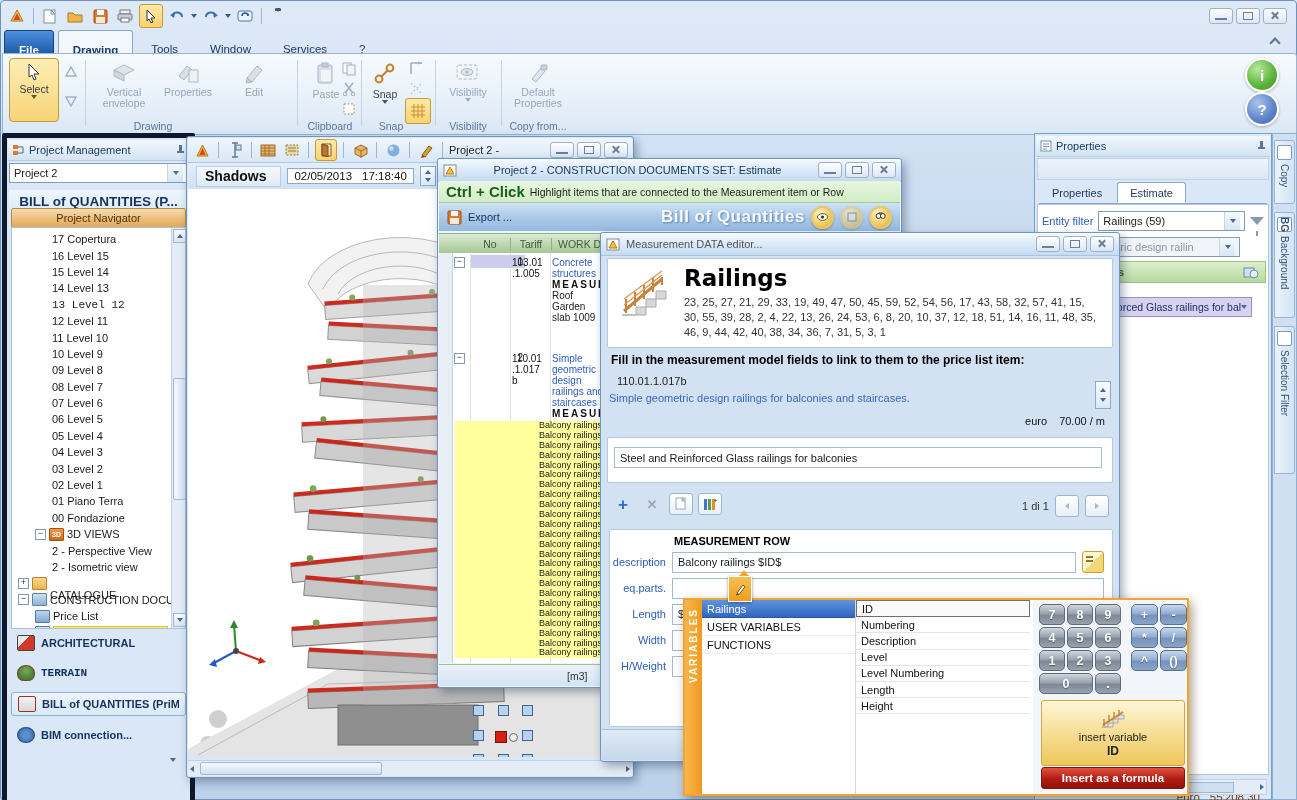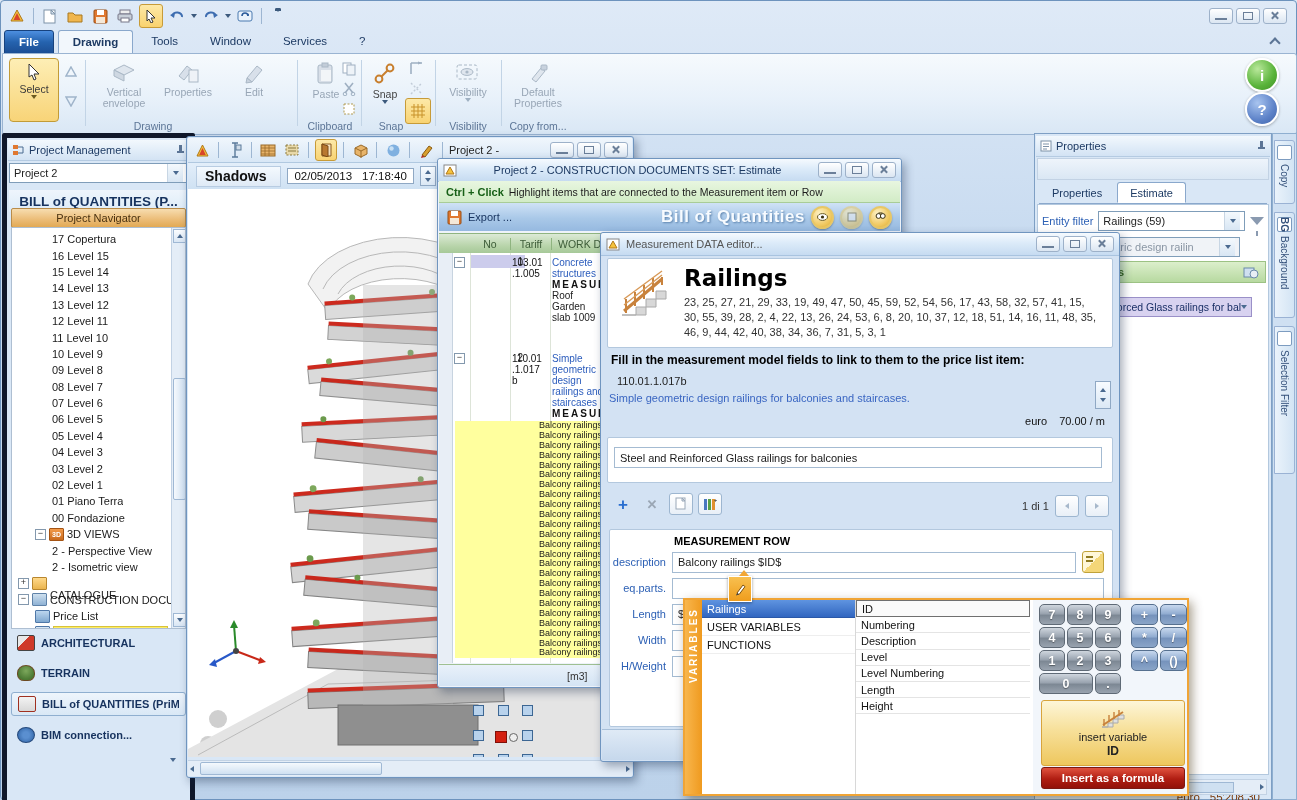--- a/index.html
+++ b/index.html
@@ -29,21 +29,21 @@
   .g-close::before,.g-close::after{content:"";position:absolute;left:10px;top:2px;width:2px;height:9px;background:#6b7f99}
   .g-close::before{transform:rotate(45deg)} .g-close::after{transform:rotate(-45deg)}
 
   
   .qat{position:absolute;left:6px;top:4px;height:24px;display:flex;align-items:center;gap:3px}
   .qbtn{width:22px;height:22px;border-radius:3px;display:flex;align-items:center;justify-content:center}
   .qbtn.hl{background:linear-gradient(#fde9a8,#f9d26e);border:1px solid #c79b38}
   .qsep{width:1px;height:16px;background:#9db6d2;margin:0 2px}
   .caret{width:0;height:0;border-left:3px solid transparent;border-right:3px solid transparent;border-top:4px solid #3c5a7d}
   .menubar{position:absolute;left:0;top:30px;width:100%;height:24px}
-  .mtab{position:relative;float:left;height:22px;padding:0 14px;margin-left:4px;
+  .mtab{position:relative;float:left;height:22px;padding:8px 14px;margin-left:4px;
     display:flex;align-items:center;font-size:11.5px;color:#1d3a63;border-radius:3px 3px 0 0;cursor:default}
   .mtab.accent{background:linear-gradient(180deg,#4d8fe0,#2563af 50%,#1c4e93);color:#fff;font-weight:bold;border:1px solid #17427e}
   .mtab.active{background:#f2f7fc;border:1px solid #8aa8cc;border-bottom:1px solid #f2f7fc;font-weight:bold}
   .ribbon{position:absolute;left:2px;top:53px;width:1293px;height:80px;
     background:linear-gradient(180deg,#f6fafd 0%,#e8f1fa 55%,#d9e7f5 100%);
     border:1px solid #9ab4d2;border-radius:0 3px 3px 3px}
   .rgrid{position:relative;width:100%;height:100%}
   .bigbtn{position:absolute;top:4px;width:48px;height:58px;border-radius:4px;display:flex;flex-direction:column;align-items:center;justify-content:flex-start;padding-top:4px;color:#5a6b80}
   .bigbtn .lbl{font-size:10.5px;text-align:center;line-height:11px;margin-top:3px}
   .bigbtn.sel{background:linear-gradient(#fdeeb5,#f8d478);border:1px solid #c29b37;color:#3a3a3a}
@@ -104,21 +104,21 @@
   .dtbox{background:#fff;border:1px solid #8fa8c4;padding:1px 6px;font-size:11.5px;color:#111;display:flex;gap:10px}
   .spin{width:14px;height:18px;border:1px solid #8fa8c4;background:linear-gradient(#f7fbff,#dbe8f5);display:flex;flex-direction:column;align-items:center;justify-content:space-evenly}
   .canvas{position:absolute;left:1px;top:52px;right:1px;height:568px;background:#fff;overflow:hidden}
   .hscroll{position:absolute;left:1px;right:1px;bottom:1px;height:15px;background:#e4edf7;border-top:1px solid #c2d2e4;display:flex;align-items:center;justify-content:space-between;padding:0 2px}
   .hthumb{height:11px;width:180px;background:linear-gradient(#f5f9fd,#cfe0f1);border:1px solid #9fb8d4;border-radius:2px;margin-left:6px;margin-right:auto}
   .handle{width:9px;height:9px;background:#b8d2ec;border:1px solid #3c6693}
 
   
   .ewin{left:437px;top:158px;width:463px;height:528px;background:#eef3fa}
   .hintbar{position:absolute;left:1px;right:1px;top:22px;height:21px;background:linear-gradient(#e8f6e0,#d2ecc6);border-bottom:1px solid #a8cc98;display:flex;align-items:center;gap:5px;padding:0 7px;font-size:10.5px;color:#1c1c1c}
-  .hintbar b{color:#176017;font-size:11px}
+  .hintbar b{color:#176017;font-size:15px}
   .ebar{position:absolute;left:1px;right:1px;top:44px;height:28px;background:linear-gradient(#cfe2f6,#a9c8e8 55%,#96b9e0);display:flex;align-items:center;gap:6px;padding:0 8px}
   .ebar .big{margin-left:auto;font-size:17px;font-weight:bold;color:#f7fbff;text-shadow:1px 1px 2px #5d83ad;letter-spacing:.5px}
   .cbtn{width:19px;height:19px;border-radius:50%;border:2px solid #e8c766;background:radial-gradient(circle at 35% 30%,#fdf2c8,#f0c75e 65%,#d8a830);box-shadow:0 1px 2px rgba(0,0,0,.3);display:flex;align-items:center;justify-content:center}
   .ehead{position:absolute;left:1px;right:1px;top:74px;height:20px;background:linear-gradient(#dcead6,#b8d4aa 60%,#a4c796);border-top:1px solid #8fb480;border-bottom:1px solid #86a878;display:flex;align-items:center;font-size:10.5px;color:#3d5c38}
   .ebody{position:absolute;left:1px;right:1px;top:94px;height:410px;background:#fff;overflow:hidden}
   .vline{position:absolute;top:0;bottom:0;width:1px;background:#dde4d8}
   .trf{font-size:10px;line-height:11px;color:#111}
   .wdesc{font-size:10px;line-height:11px;width:54px;overflow:hidden}
   .blue{color:#2b5cbc}
   .measb{font-weight:bold;letter-spacing:2px;color:#111}
@@ -426,21 +426,21 @@
         <div class="tree-row" style="padding-left: 36px;">
           <span class="tlabel cut" style="max-width: 150px;">16 Level 15</span>
         </div>
         <div class="tree-row" style="padding-left: 36px; text-align: center;">
           <span class="tlabel cut" style="max-width: 150px;">15 Level 14</span>
         </div>
         <div class="tree-row" style="padding-left: 36px;">
           <span class="tlabel cut" style="max-width: 150px;">14 Level 13</span>
         </div>
         <div class="tree-row" style="padding-left: 36px;">
-          <span class="tlabel cut" style="max-width: 150px;">13 Level 12</span>
+          <span class="tlabel cut" style="max-width: 150px; font-family: Liberation Mono, monospace;">13 Level 12</span>
         </div>
         <div class="tree-row" style="padding-left: 36px;">
           <span class="tlabel cut" style="max-width: 150px;">12 Level 11</span>
         </div>
         <div class="tree-row" style="padding-left: 36px;">
           <span class="tlabel cut" style="max-width: 150px;">11 Level 10</span>
         </div>
         <div class="tree-row" style="padding-left: 36px;">
           <span class="tlabel cut" style="max-width: 150px;">10 Level 9</span>
         </div>
@@ -512,21 +512,21 @@
       <div class="sarrow" style="bottom:1px">
           <span class="tri-d"></span>
         </div>
     </div>
   </div>
   <div class="abs" style="left:4px;top:494px;right:4px">
       <div class="sbtn" style="margin-bottom: 8px;">
         <span class="licon ic-arch"></span>
         <span class="cut">ARCHITECTURAL</span>
       </div>
-      <div class="sbtn" style="margin-bottom: 8px;">
+      <div class="sbtn" style="margin-bottom: 8px; font-family: Liberation Mono, monospace;">
         <span class="licon ic-terr"></span>
         <span class="cut">TERRAIN</span>
       </div>
       <div class="sbtn box" style="margin-bottom: 8px;">
         <span class="licon ic-boq2"></span>
         <span class="cut">BILL of QUANTITIES (PriMus)</span>
       </div>
       <div class="sbtn" style="margin-bottom: 8px;">
         <span class="licon ic-bim"></span>
         <span class="cut">BIM connection...</span>

